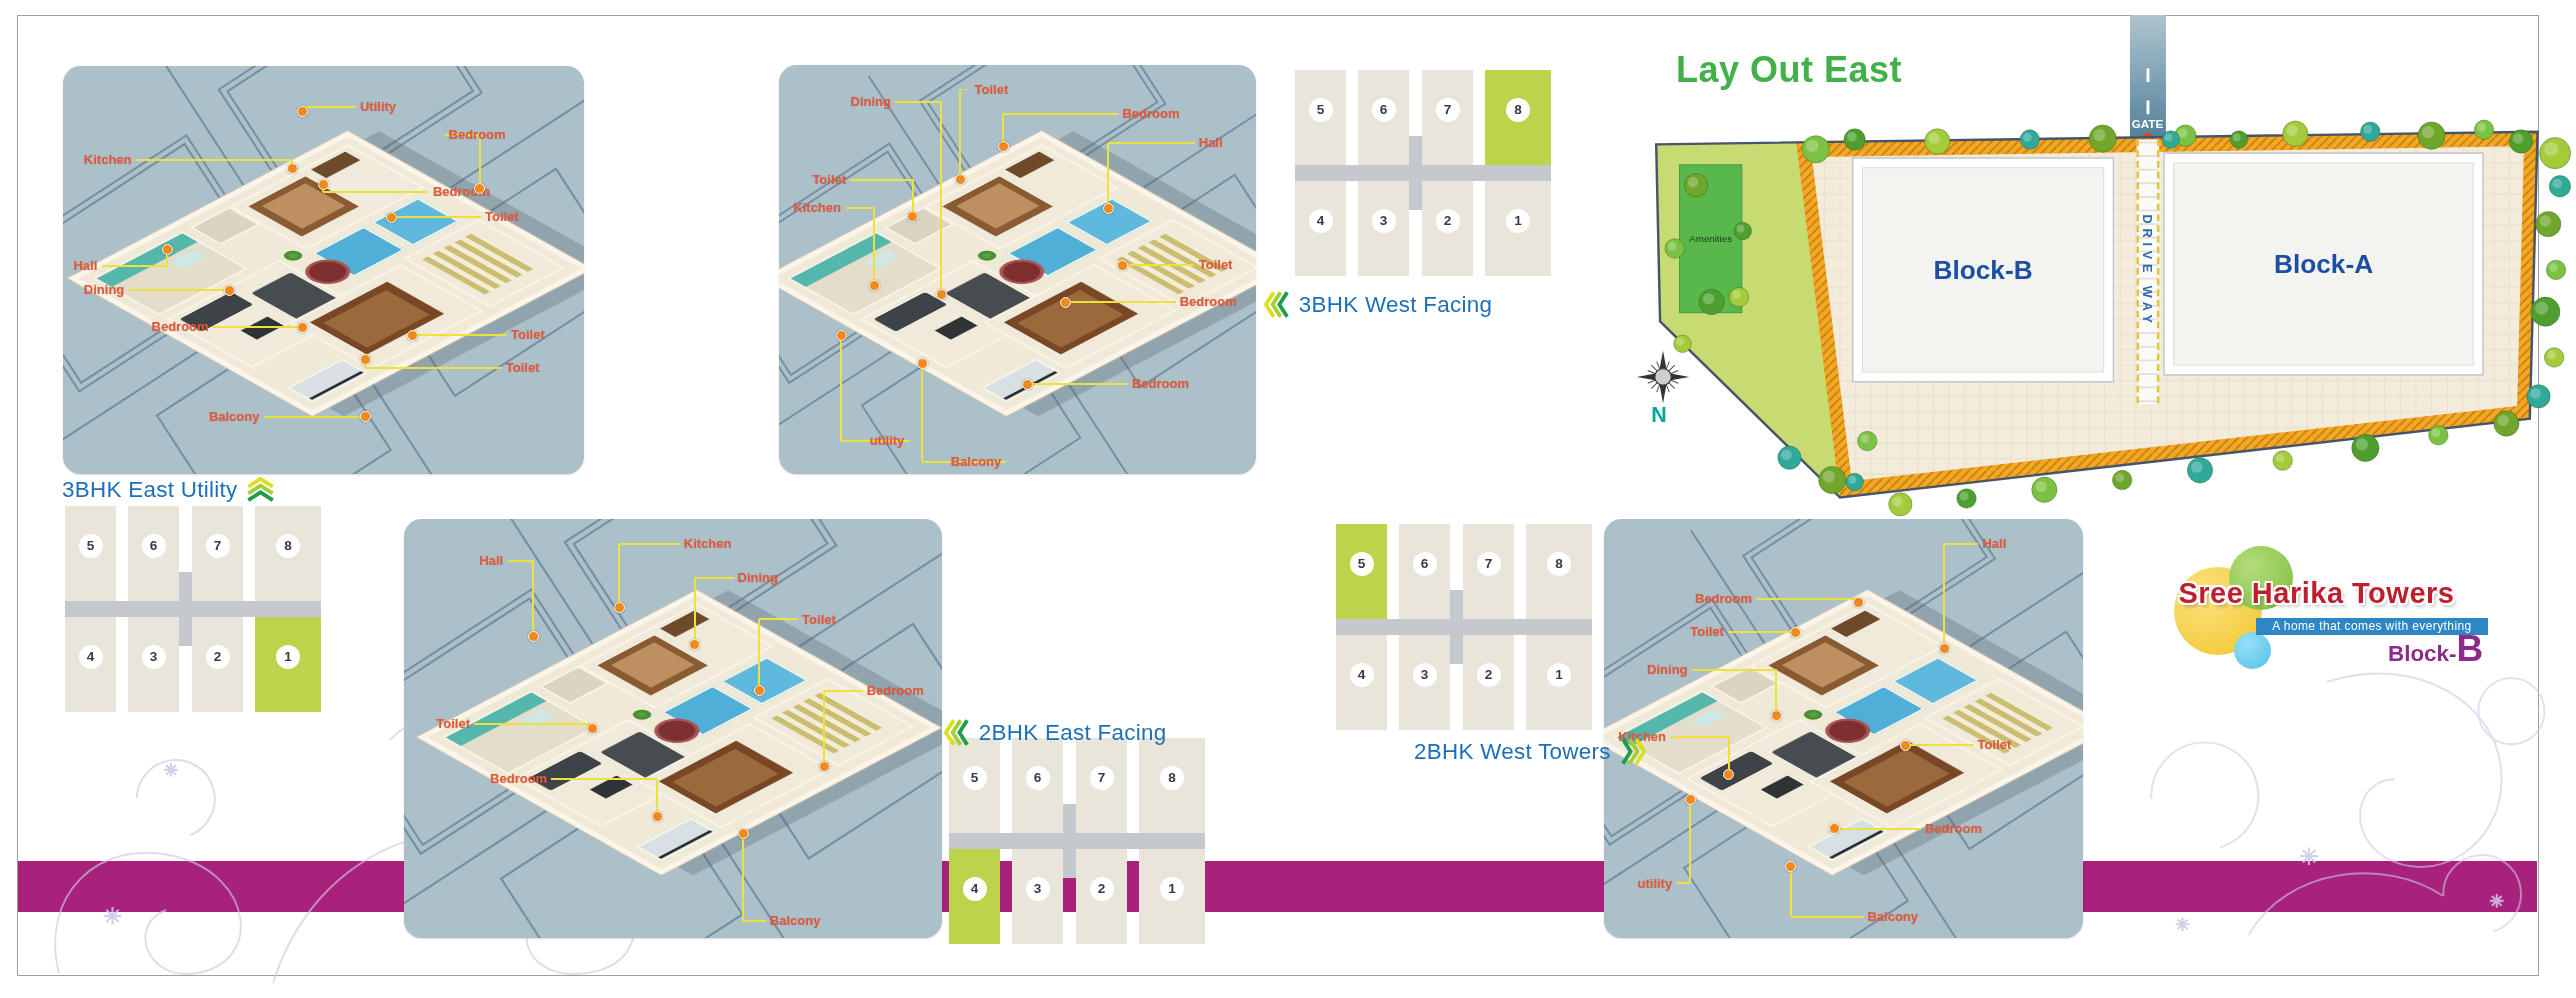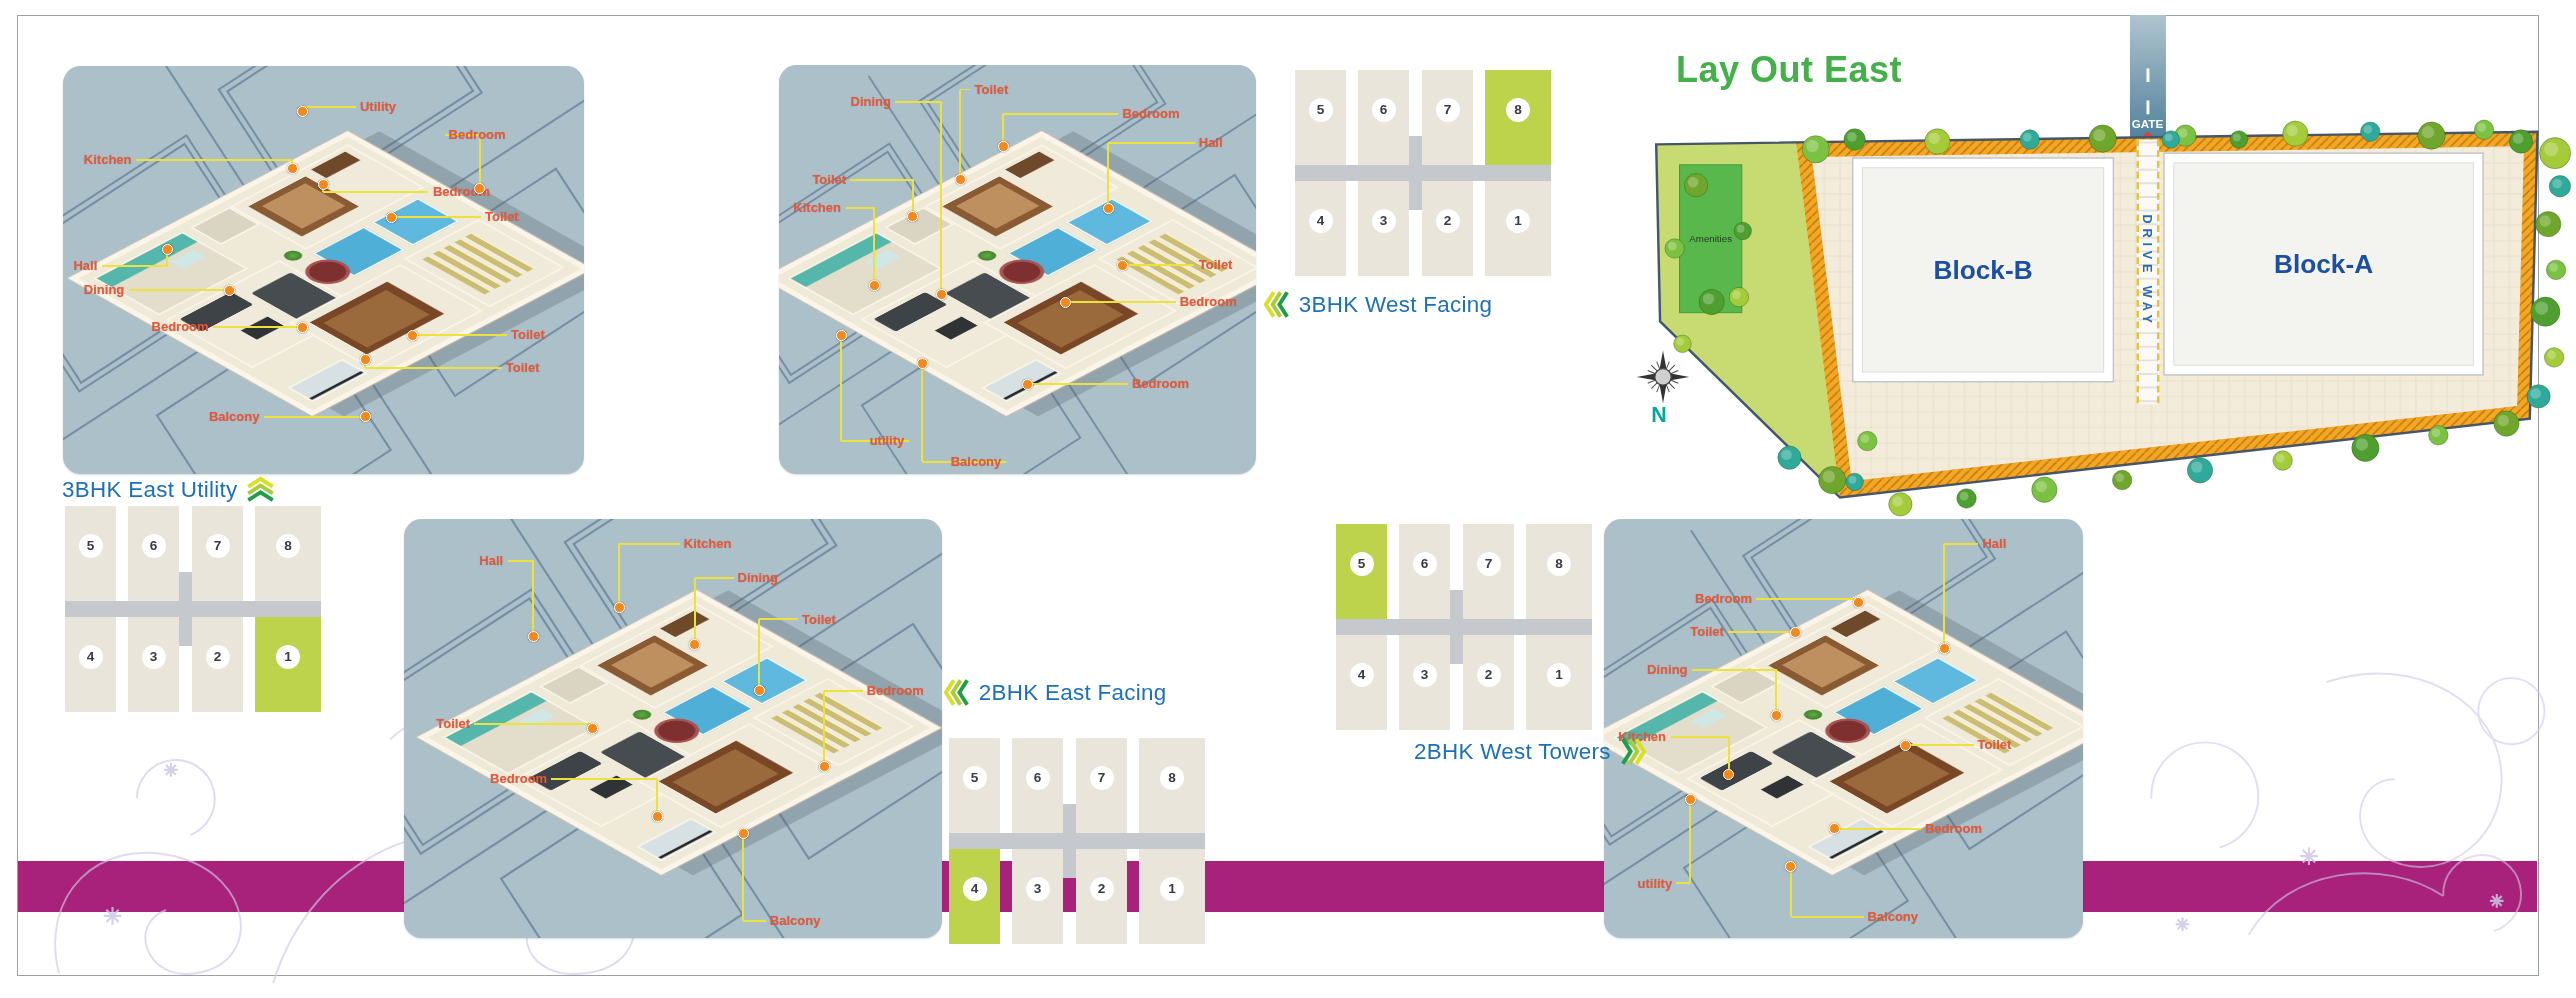--- a/index.html
+++ b/index.html
@@ -449,21 +449,21 @@
   <div class="facing" style="left:1263px;top:289px;">
     <svg class="chev" width="27" height="29" viewBox="0 0 28 30">
       <g fill="none" stroke-width="4" stroke-linecap="square">
         <path d="M10,4 L3,15 L10,26" stroke="#D9E021"></path>
         <path d="M17,4 L10,15 L17,26" stroke="#A6CE39"></path>
         <path d="M24,4 L17,15 L24,26" stroke="#1E9E49"></path>
       </g>
     </svg>
     <span>3BHK West Facing</span>
   </div>
-  <div class="facing" style="left:943px;top:677px;">
+  <div class="facing" style="left:943px;top:717px;">
     <svg class="chev" width="27" height="29" viewBox="0 0 28 30">
       <g fill="none" stroke-width="4" stroke-linecap="square">
         <path d="M10,4 L3,15 L10,26" stroke="#D9E021"></path>
         <path d="M17,4 L10,15 L17,26" stroke="#A6CE39"></path>
         <path d="M24,4 L17,15 L24,26" stroke="#1E9E49"></path>
       </g>
     </svg>
     <span>2BHK East Facing</span>
   </div>
   <div class="facing" style="left:1414px;top:736px;">
@@ -744,15 +744,26 @@
         <polygon points="0,-27 3.5,-8 0,-2 -3.5,-8"></polygon>
         <polygon points="0,-27 3.5,-8 0,-2 -3.5,-8" transform="rotate(90)"></polygon>
         <polygon points="0,-27 3.5,-8 0,-2 -3.5,-8" transform="rotate(180)"></polygon>
         <polygon points="0,-27 3.5,-8 0,-2 -3.5,-8" transform="rotate(270)"></polygon>
       </g>
       <circle r="8.5" fill="#CFCFCF" stroke="#444" stroke-width="1.5"></circle>
     </g>
     <text x="6" y="418" font-size="22" font-weight="bold" fill="#00A79D">N</text>
   </svg>
 
+  <div class="logo">
+    <div class="logo-circle lc-yellow"></div>
+    <div class="logo-circle lc-green"></div>
+    <div class="logo-circle lc-blue"></div>
+    <div class="logo-title">Sree Harika Towers</div>
+    <div class="logo-bar">A home that comes with everything</div>
+    <div class="logo-block">
+      <span class="bp1">Block-</span>
+        <span class="bp2">B</span>
+    </div>
+  </div>
 
 </div>
 
 
 </body></html>

